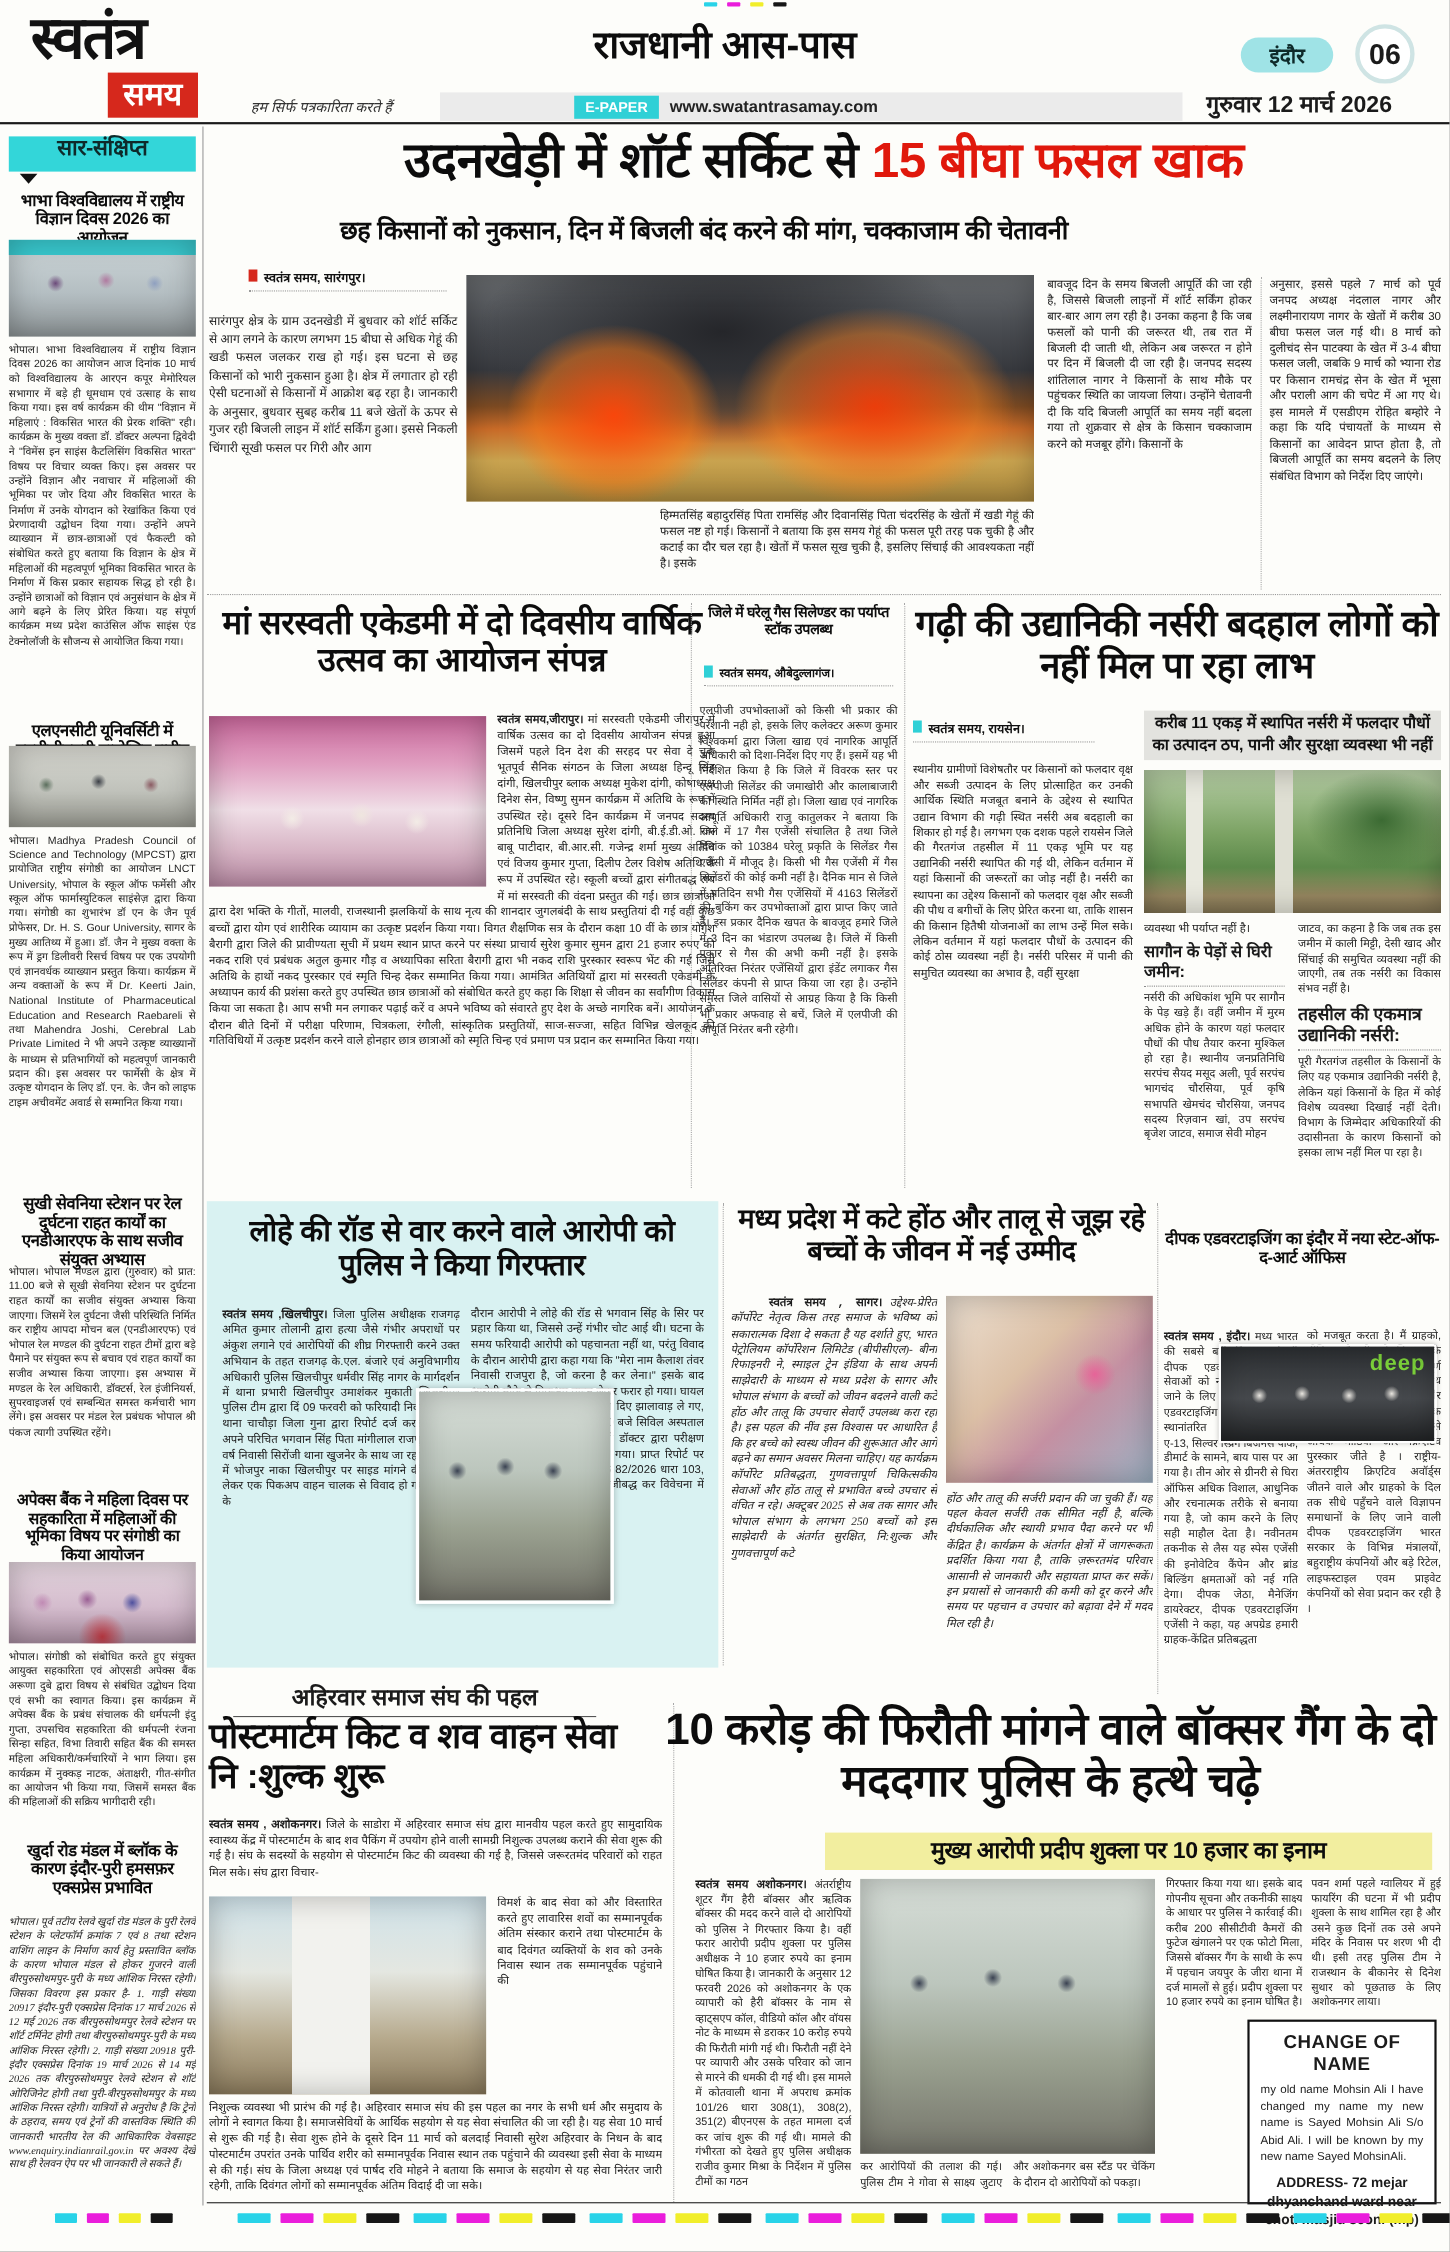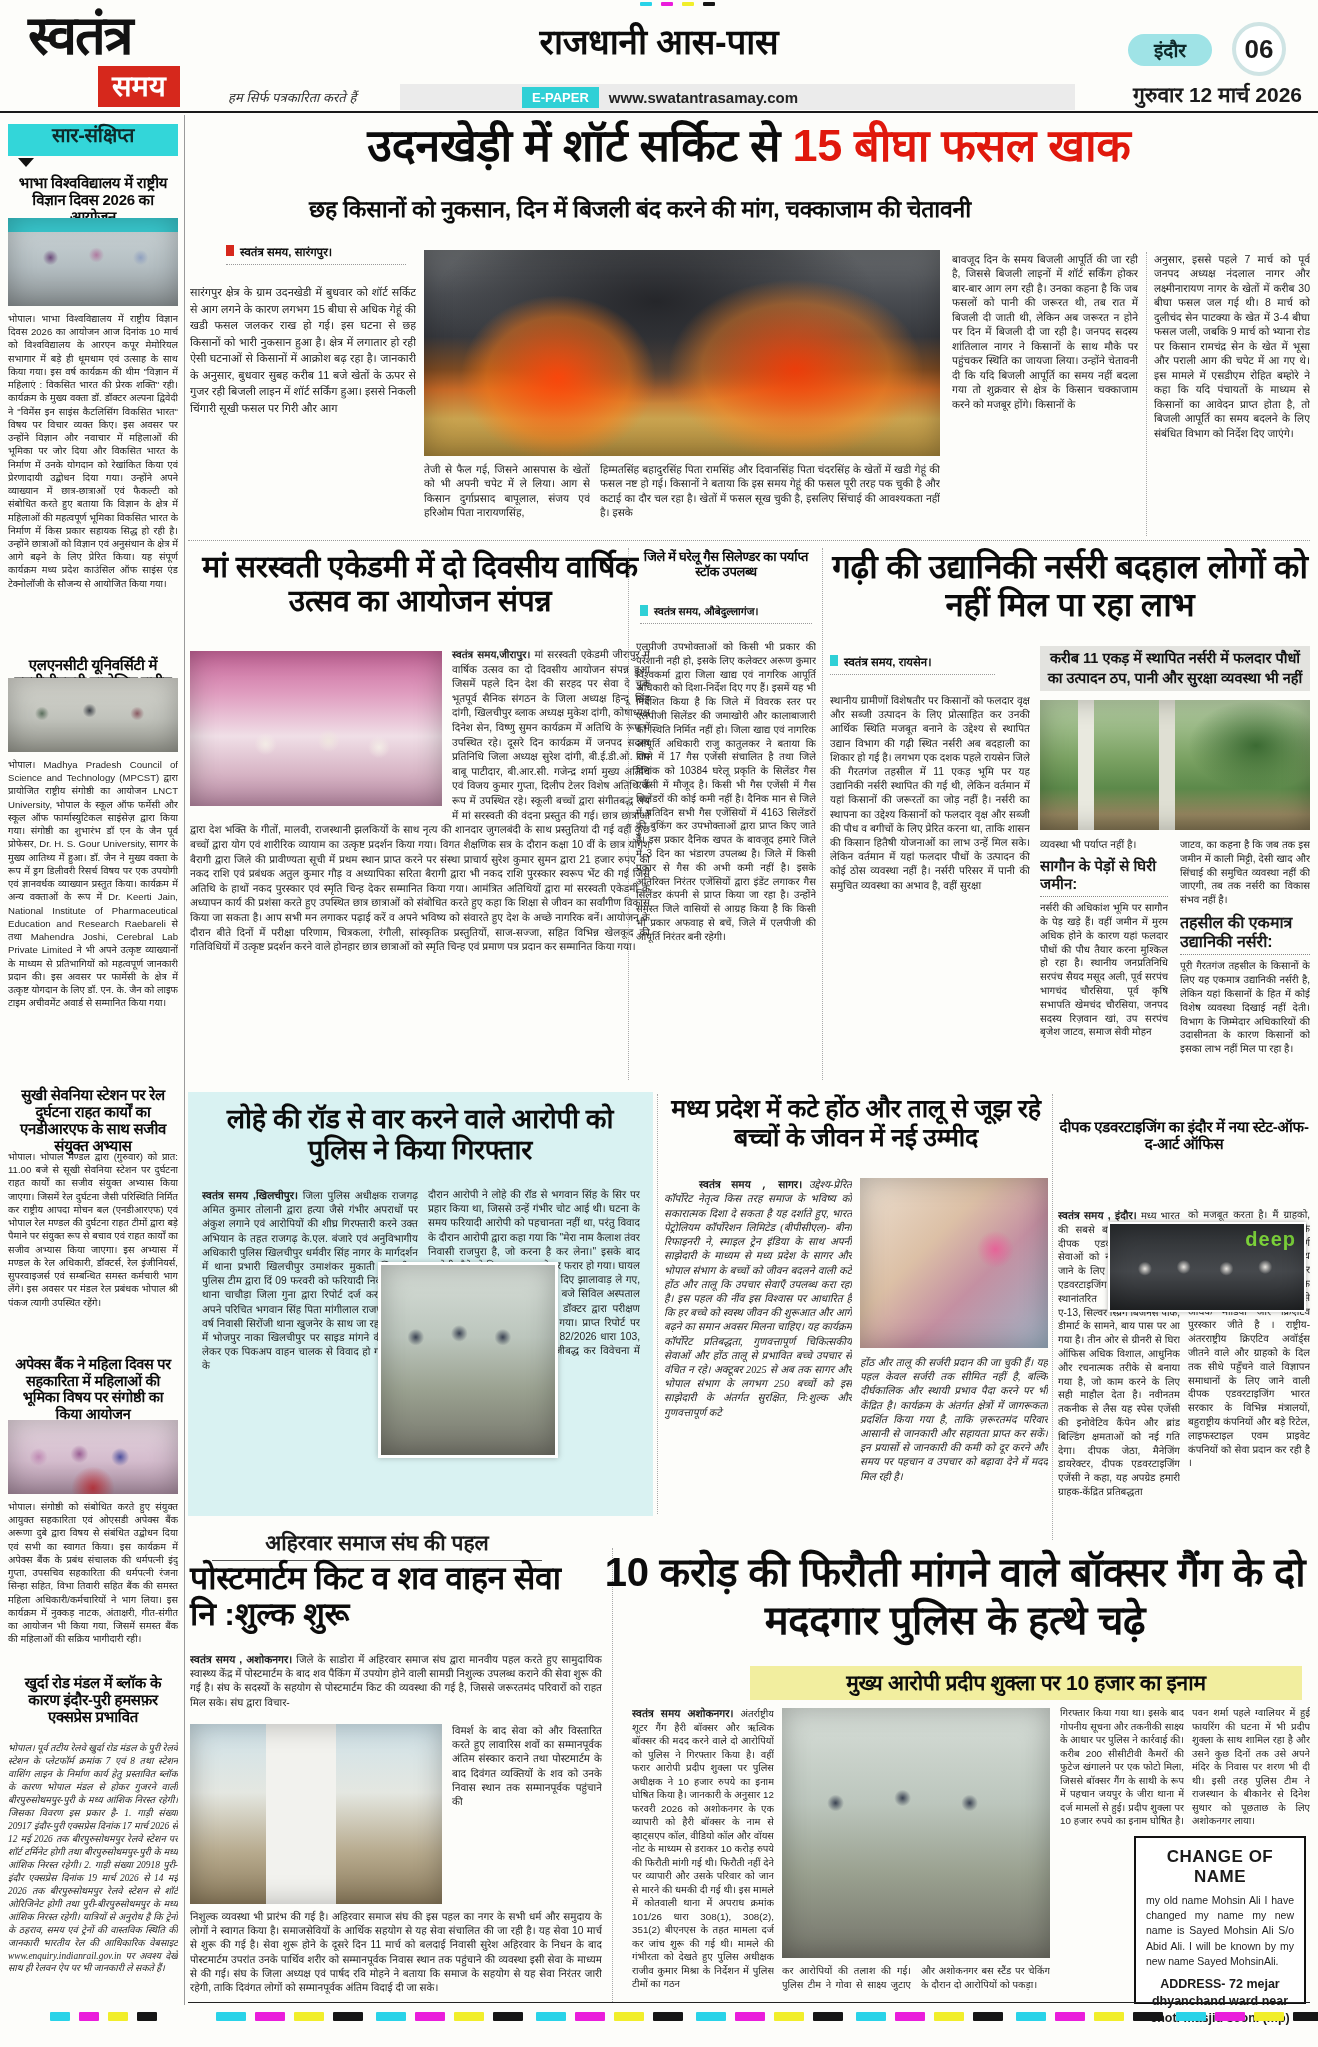--- a/index.html
+++ b/index.html
@@ -109,21 +109,21 @@
     <div class="abs logo-top" style="left:28px;top:8px;">स्वतंत्र</div>
     <div class="abs logo-red" style="left:98px;top:66px;">समय</div>
     <div class="abs" style="left:228px;top:88px;font-size:13px;font-style:italic;color:#333;">हम सिर्फ पत्रकारिता करते हैं</div>
     <div class="abs hl" style="left:50%;transform:translateX(-50%);top:22px;font-size:35px;">राजधानी आस-पास</div>
     <div class="abs" style="left:400px;top:84px;width:675px;height:26px;background:#ebebeb;display:flex;align-items:center;gap:10px;padding-left:122px;">
       <span class="epaper-badge">E-PAPER</span>
       <span style="font-weight:700;font-size:15px;color:#222;">www.swatantrasamay.com</span>
     </div>
     <div class="abs pill" style="left:1128px;top:34px;">इंदौर</div>
     <div class="abs circle06" style="left:1232px;top:22px;">06</div>
-    <div class="abs" style="left:1060px;top:80px;width:250px;text-align:right;font-weight:800;font-size:21px;padding-right:8px;">गुरुवार 12 मार्च 2026</div>
+    <div class="abs" style="left:1060px;top:80px;width:250px;text-align:center;font-weight:800;font-size:21px;padding-right:8px;">गुरुवार 12 मार्च 2026</div>
   </div>
 
   <div class="abs" style="left:184px;top:115px;height:1890px;border-left:1px solid #9a9a9a;width:0;"></div>
 
   <div class="abs" style="left:8px;top:124px;width:170px;height:32px;background:#33d6d9;display:flex;justify-content:center;">
     <span class="hl" style="font-size:20px;color:#0e2a2a;">सार-संक्षिप्त</span>
   </div>
   <div class="abs" style="left:18px;top:158px;width:0;height:0;border-left:8px solid transparent;border-right:8px solid transparent;border-top:9px solid #111;"></div>
 
   <div class="abs hl center" style="left:8px;top:174px;width:170px;font-size:15px;">भाभा विश्वविद्यालय में राष्ट्रीय विज्ञान दिवस 2026 का आयोजन</div>
@@ -156,21 +156,20 @@
   </h1>
   <div class="abs hl center" style="left:200px;top:196px;width:880px;font-size:23px;font-weight:700;">छह किसानों को नुकसान, दिन में बिजली बंद करने की मांग, चक्काजाम की चेतावनी</div>
 
   <div class="byline" style="left:226px;top:244px;width:180px;">
     <span class="sq"></span>
     <span>स्वतंत्र समय, सारंगपुर।</span>
   </div>
 
   <div class="body" style="left:190px;top:284px;width:226px;height:252px;font-size:11px;line-height:1.5;">सारंगपुर क्षेत्र के ग्राम उदनखेडी में बुधवार को शॉर्ट सर्किट से आग लगने के कारण लगभग 15 बीघा से अधिक गेहूं की खडी फसल जलकर राख हो गई। इस घटना से छह किसानों को भारी नुकसान हुआ है। क्षेत्र में लगातार हो रही ऐसी घटनाओं से किसानों में आक्रोश बढ़ रहा है। जानकारी के अनुसार, बुधवार सुबह करीब 11 बजे खेतों के ऊपर से गुजर रही बिजली लाइन में शॉर्ट सर्किंग हुआ। इससे निकली चिंगारी सूखी फसल पर गिरी और आग</div>
   <div class="photo ph-fire" style="left:424px;top:250px;width:516px;height:206px;"></div>
-  <div class="body" style="left:424px;top:462px;width:166px;height:74px;font-size:10.5px;">तेजी से फैल गई, जिसने आसपास के खेतों को भी अपनी चपेट में ले लिया। आग से किसान दुर्गाप्रसाद बापूलाल, संजय एवं हरिओम पिता नारायणसिंह,</div>
   <div class="body" style="left:600px;top:462px;width:340px;height:74px;font-size:10.5px;">हिम्मतसिंह बहादुरसिंह पिता रामसिंह और दिवानसिंह पिता चंदरसिंह के खेतों में खडी गेहूं की फसल नष्ट हो गई। किसानों ने बताया कि इस समय गेहूं की फसल पूरी तरह पक चुकी है और कटाई का दौर चल रहा है। खेतों में फसल सूख चुकी है, इसलिए सिंचाई की आवश्यकता नहीं है। इसके</div>
   <div class="body" style="left:952px;top:252px;width:186px;height:284px;font-size:10.5px;">बावजूद दिन के समय बिजली आपूर्ति की जा रही है, जिससे बिजली लाइनों में शॉर्ट सर्किंग होकर बार-बार आग लग रही है। उनका कहना है कि जब फसलों को पानी की जरूरत थी, तब रात में बिजली दी जाती थी, लेकिन अब जरूरत न होने पर दिन में बिजली दी जा रही है। जनपद सदस्य शांतिलाल नागर ने किसानों के साथ मौके पर पहुंचकर स्थिति का जायजा लिया। उन्होंने चेतावनी दी कि यदि बिजली आपूर्ति का समय नहीं बदला गया तो शुक्रवार से क्षेत्र के किसान चक्काजाम करने को मजबूर होंगे। किसानों के</div>
   <div class="vrule" style="left:1146px;top:252px;height:284px;"></div>
   <div class="body" style="left:1154px;top:252px;width:156px;height:284px;font-size:10.5px;">अनुसार, इससे पहले 7 मार्च को पूर्व जनपद अध्यक्ष नंदलाल नागर और लक्ष्मीनारायण नागर के खेतों में करीब 30 बीघा फसल जल गई थी। 8 मार्च को दुलीचंद सेन पाटक्या के खेत में 3-4 बीघा फसल जली, जबकि 9 मार्च को भ्याना रोड पर किसान रामचंद्र सेन के खेत में भूसा और पराली आग की चपेट में आ गए थे। इस मामले में एसडीएम रोहित बम्होरे ने कहा कि यदि पंचायतों के माध्यम से किसानों का आवेदन प्राप्त होता है, तो बिजली आपूर्ति का समय बदलने के लिए संबंधित विभाग को निर्देश दिए जाएंगे।</div>
 
   <div class="abs" style="left:188px;top:540px;width:1122px;border-top:1px dotted #999;"></div>
 
   <div class="abs hl center" style="left:190px;top:550px;width:460px;font-size:30px;">मां सरस्वती एकेडमी में दो दिवसीय वार्षिक उत्सव का आयोजन संपन्न</div>
   <div class="abs" style="left:190px;top:648px;width:460px;height:432px;overflow:hidden;">
     <div class="photo ph-stage" style="position:relative;float:left;width:252px;height:155px;margin:3px 10px 4px 0;"></div>

